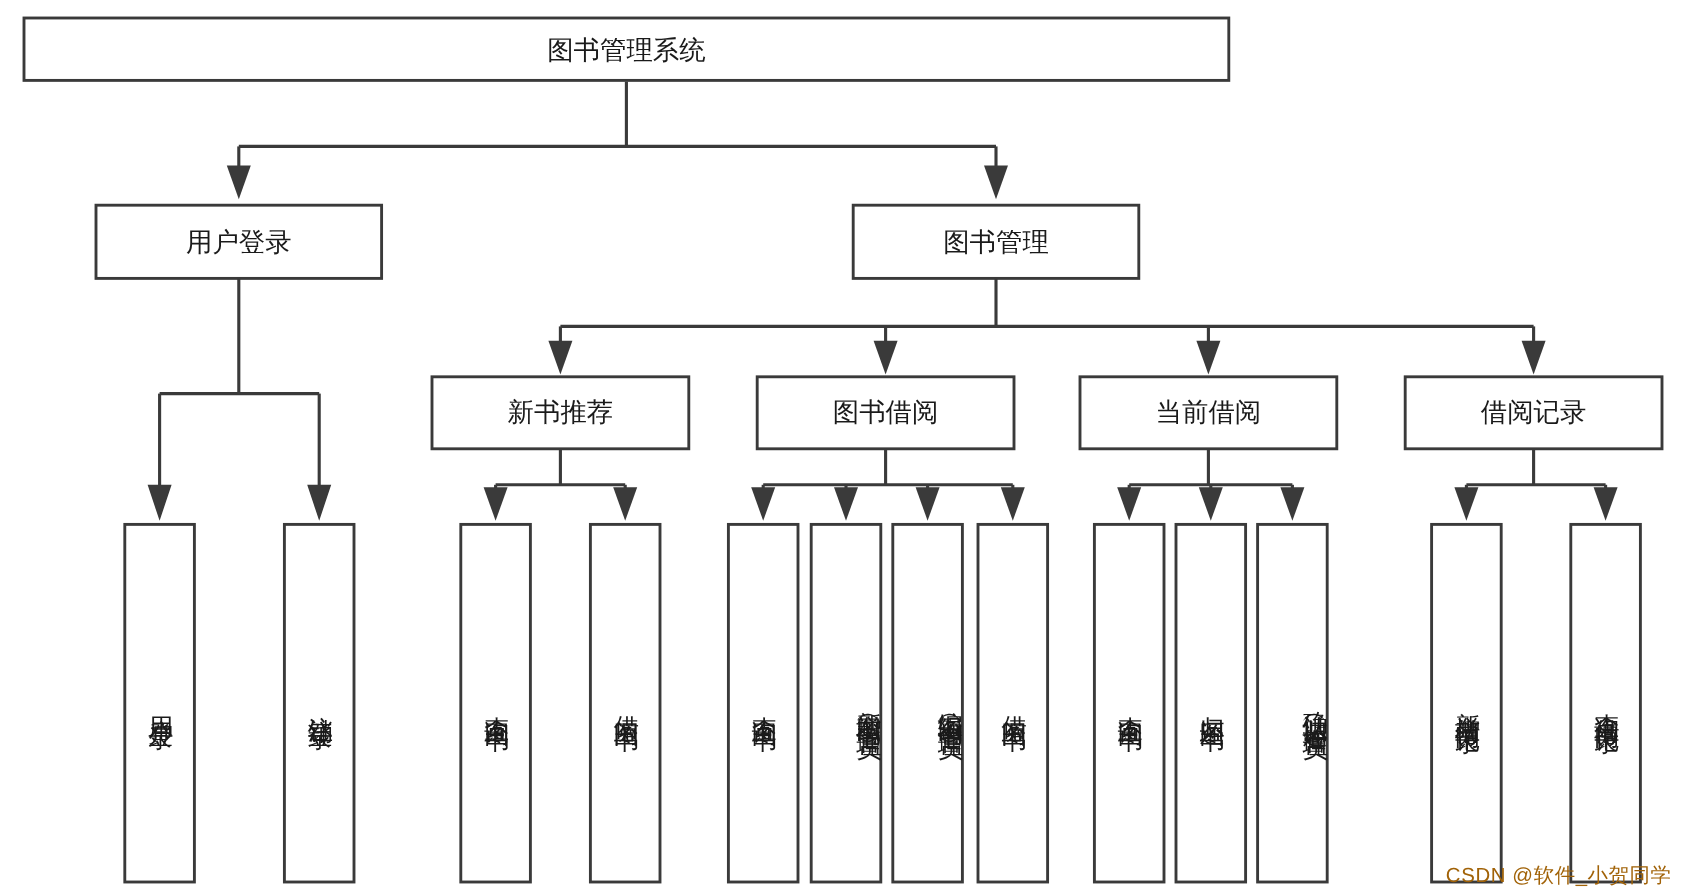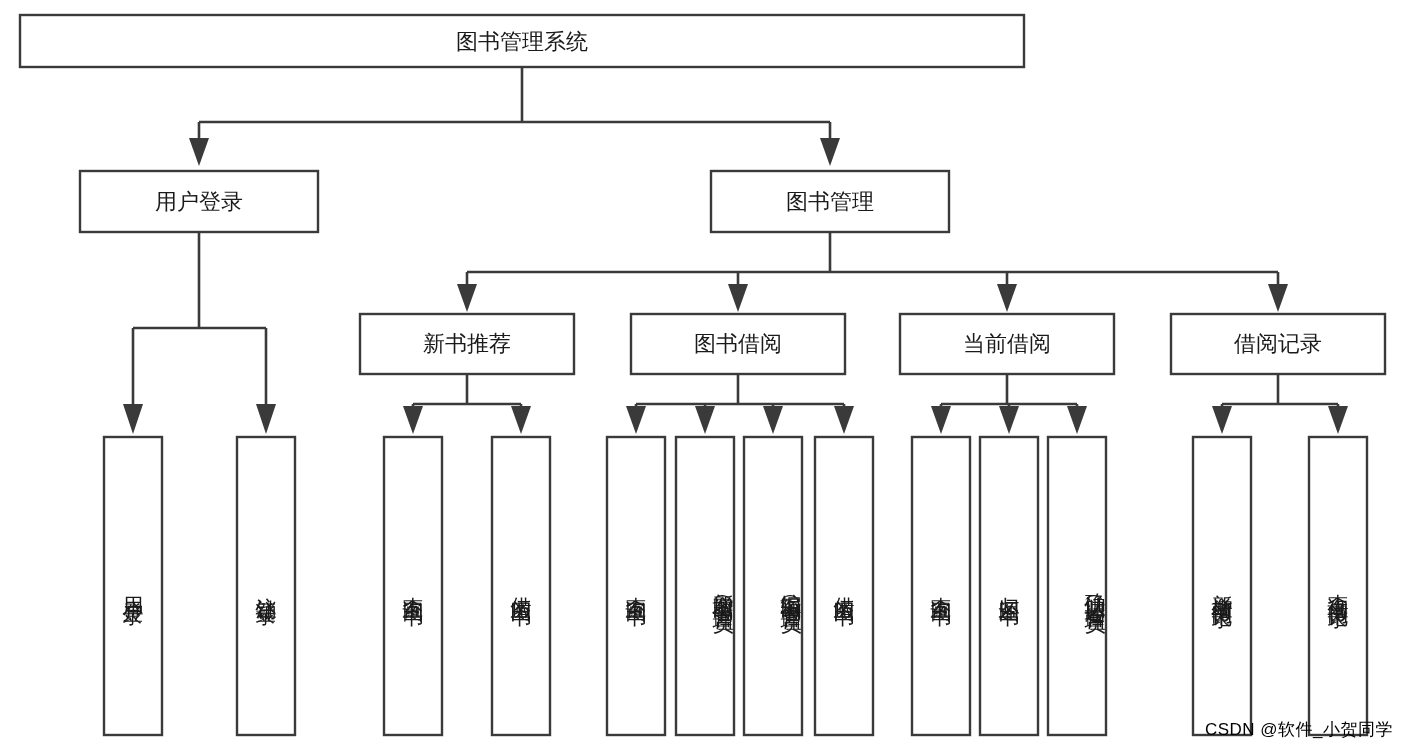--- a/index.html
+++ b/index.html
@@ -61,21 +61,21 @@
     white-space: nowrap;
     text-align: center;
     pointer-events: none;
   }
   .watermark {
     position: absolute;
     right: 12px;
     bottom: 6px;
     font-family: "Liberation Sans", "DejaVu Sans", sans-serif;
     font-size: 17px;
-    color: #000000;
+    color: #a16207;
     white-space: nowrap;
     letter-spacing: 0.5px;
   }
 </style>
 </head>
 <body>
 
 <div id="diagram-root">
 
   <svg class="diagram" viewBox="0 0 1405 747">

